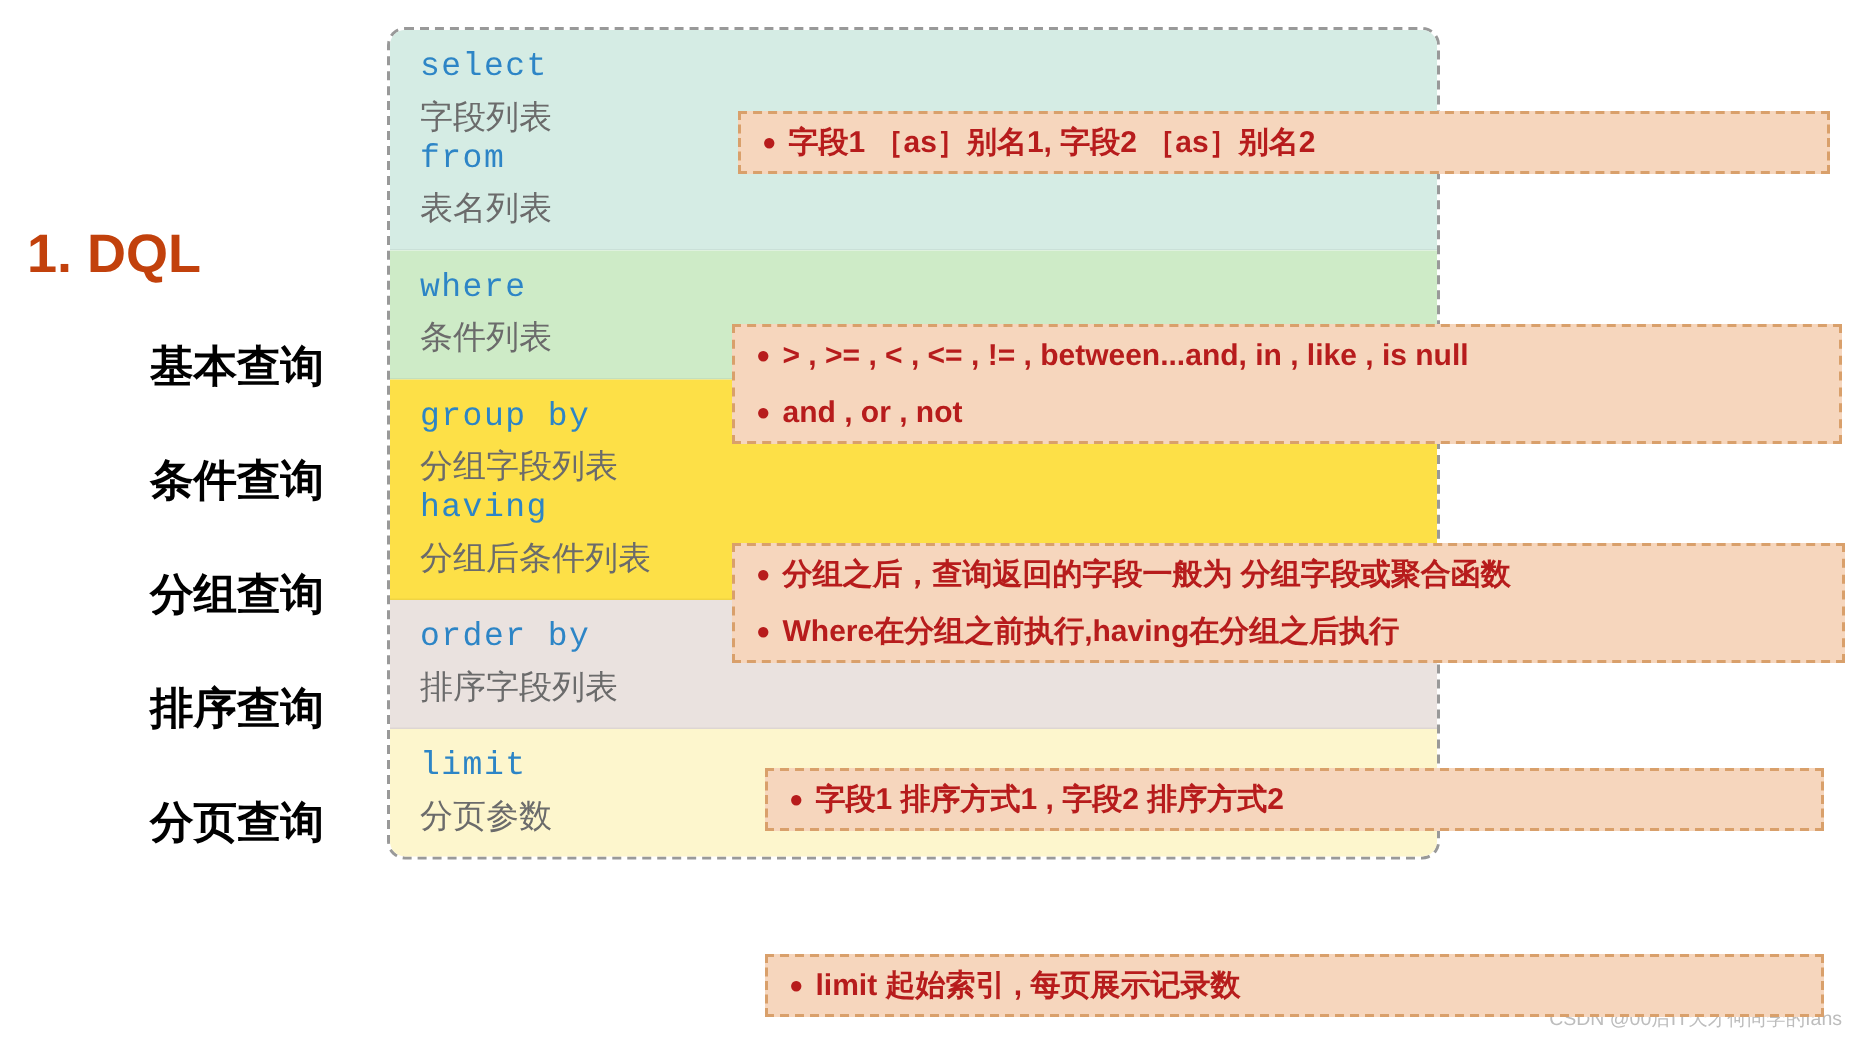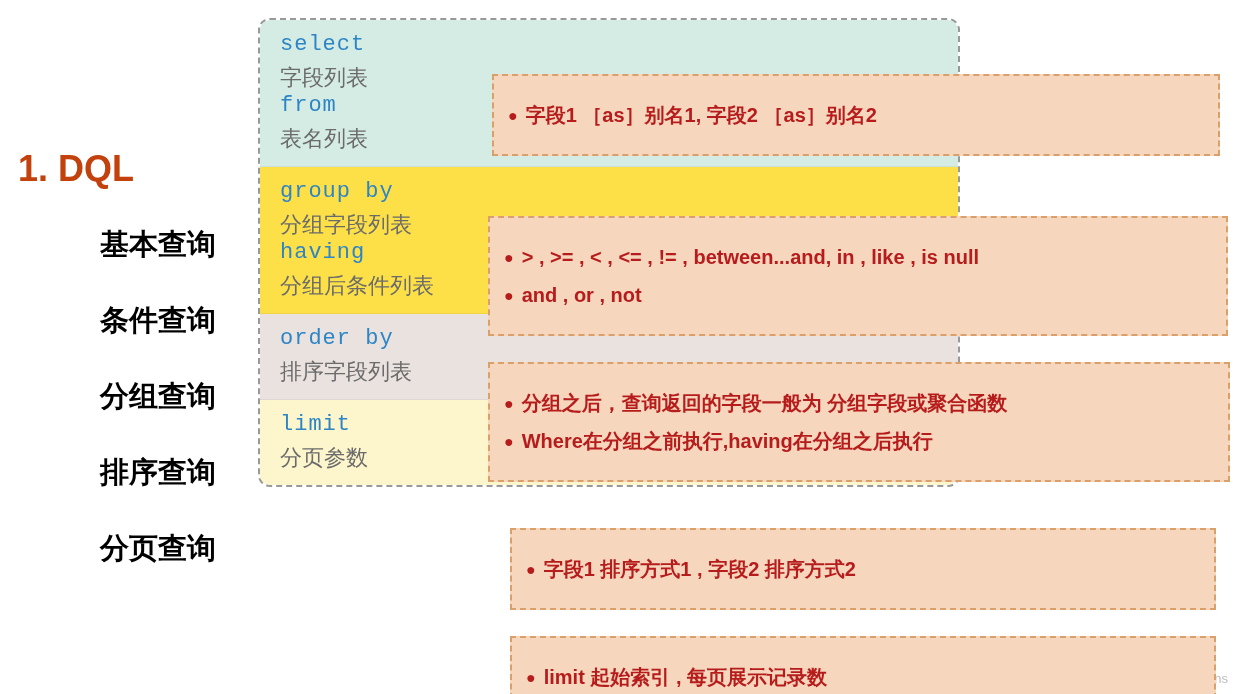--- a/index.html
+++ b/index.html
@@ -61,37 +61,37 @@
   .desc {
     font-family: "SimSun", serif;
     font-size: 22px;
     color: #6b6b6b;
     margin-top: 6px;
   }
   .callout {
     position: absolute;
     background: #f6d6bd;
     border: 2px dashed #d9a06b;
-    padding: 20px 14px;
+    padding: 0 14px;
     color: #b71c1c;
     font-weight: bold;
     font-size: 20px;
     line-height: 1.9;
     z-index: 5;
   }
   .bullet::before {
     content: "●";
     margin-right: 8px;
     font-size: 16px;
     vertical-align: 1px;
   }
   .c1 { left: 492px; top: 74px;  width: 728px; }
   .c2 { left: 488px; top: 216px; width: 740px; }
   .c3 { left: 488px; top: 362px; width: 742px; }
-  .c4 { left: 510px; top: 528px; width: 706px; }
+  .c4 { left: 510px; top: 512px; width: 706px; }
   .c5 { left: 510px; top: 636px; width: 706px; }
   .watermark {
     position: absolute;
     right: 10px;
     bottom: 6px;
     font-size: 13px;
     color: #bdbdbd;
   }
 </style>
 </head>
@@ -106,20 +106,24 @@
   <div class="subtopic">排序查询</div>
   <div class="subtopic">分页查询</div>
 </div>
 
 <div class="diagram">
   <div class="block bg-teal">
     <div class="kw">select</div>
     <div class="desc">字段列表</div>
     <div class="kw">from</div>
     <div class="desc">表名列表</div>
+  </div>
+  <div class="block bg-green">
+    <div class="kw">where</div>
+    <div class="desc">条件列表</div>
   </div>
   <div class="block bg-orange">
     <div class="kw">group  by</div>
     <div class="desc">分组字段列表</div>
     <div class="kw">having</div>
     <div class="desc">分组后条件列表</div>
   </div>
   <div class="block bg-gray">
     <div class="kw">order by</div>
     <div class="desc">排序字段列表</div>

